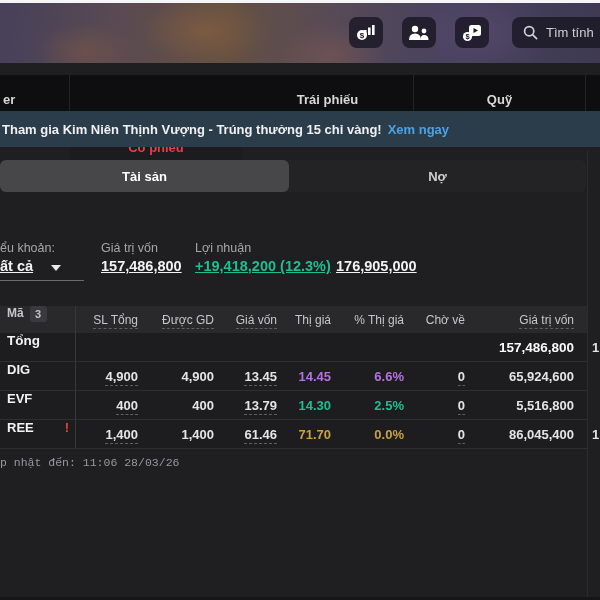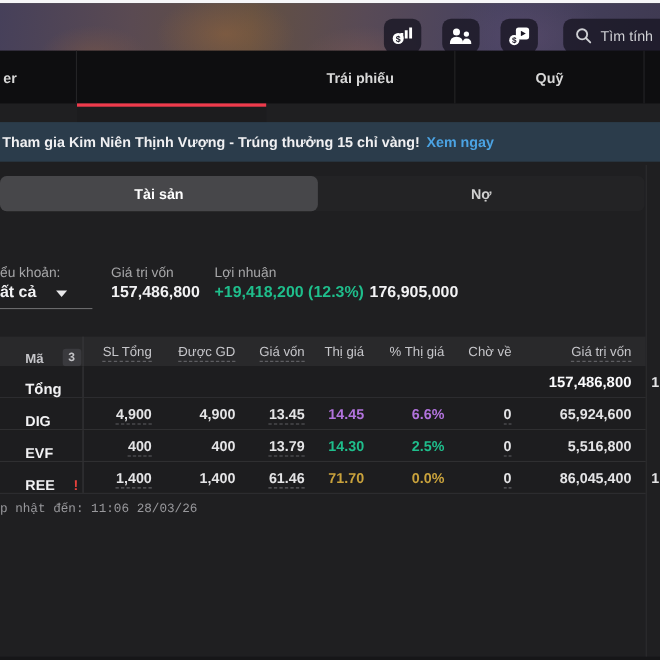--- a/index.html
+++ b/index.html
@@ -19,51 +19,51 @@
       radial-gradient(80px 45px at 330px 52px, rgba(132,92,82,.45), transparent 70%),
       radial-gradient(100px 60px at 480px 30px, rgba(95,78,112,.5), transparent 70%),
       linear-gradient(95deg,#46405a 0%,#5a4a52 20%,#635042 38%,#584a56 55%,#474260 75%,#3f3a52 100%);}
   .icon-btn{position:absolute;top:17px;width:34px;height:31px;border-radius:8px;
     background:rgba(26,23,36,.82);display:flex;align-items:center;justify-content:center;color:#fff;}
   .search-box{position:absolute;top:17px;left:512px;width:120px;height:31px;border-radius:8px;
     background:rgba(26,23,36,.82);display:flex;align-items:center;gap:8px;padding-left:11px;color:#cfd0d4;}
   .search-box span{font-size:13px;white-space:nowrap;}
 
   
-  .tabbar{position:absolute;left:0;top:46px;width:600px;height:48px;background:#0e0e10;}
+  .tabbar{position:absolute;left:0;top:75px;width:600px;height:48px;background:#0e0e10;}
   .tab{position:absolute;top:0;height:48px;display:flex;align-items:center;justify-content:center;
     font-size:13px;font-weight:600;color:#d8d8d8;border-right:1px solid #242426;}
   .tab.partial{justify-content:flex-start;padding-left:3px;}
   .tab.active{background:#1c1c1e;color:var(--accent-red);border-right:none;margin-top:48px;}
   .tab.active::before{content:"";position:absolute;left:0;top:0;width:100%;height:3px;background:var(--accent-red);}
 
   
   .banner{position:absolute;left:0;top:111px;width:600px;height:36px;background:#2b3c4b;
     display:flex;align-items:center;padding-left:2px;font-size:13px;font-weight:600;color:#f0f0f2;white-space:nowrap;}
   .banner .link{color:var(--link);margin-left:6px;}
 
   
   .segmented{position:absolute;left:0;top:160px;width:586px;height:32px;background:#232325;border-radius:6px;}
   .seg{position:absolute;top:0;height:32px;display:flex;align-items:center;justify-content:center;
     font-size:13px;font-weight:600;color:#cfcfcf;}
   .seg.active{background:#47474a;border-radius:6px;color:#ffffff;}
 
   
   .sum-label{position:absolute;top:241px;font-size:12.5px;color:#a6a6a8;white-space:nowrap;}
-  .sum-value{position:absolute;top:258px;font-size:14.5px;font-weight:700;color:#f2f2f4;white-space:nowrap;}
+  .sum-value{position:absolute;top:258px;font-size:14.5px;font-weight:700;color:#f2f2f4;white-space:nowrap;text-decoration:underline;}
   .sum-value.green{color:var(--green);}
   .caret{width:0;height:0;border-left:5px solid transparent;border-right:5px solid transparent;
     border-top:6px solid #e8e8ea;display:inline-block;margin-left:18px;}
   .dd-underline{position:absolute;left:0;top:280px;width:84px;height:1px;background:#6a6a6c;}
 
   
   .trow{position:absolute;left:0;width:587px;display:flex;align-items:center;}
   .thead{top:306px;height:27px;background:var(--hdr);font-size:12px;color:#c6c6ca;}
   .drow{height:29px;background:var(--row);border-bottom:1px solid var(--sep);font-size:13px;color:#e4e4e6;font-weight:600;}
-  .col-ma{width:76px;height:100%;display:flex;align-items:flex-end;padding-left:23px;gap:17px;
+  .col-ma{width:76px;height:100%;display:flex;align-items:flex-start;padding-left:7px;gap:6px;
     border-right:1px solid #38383a;color:#f2f2f4;font-weight:700;font-size:13px;}
   .badge{display:inline-flex;align-items:center;justify-content:center;width:17px;height:16px;
     background:#3a3a3e;border-radius:3px;color:#c2c2c6;font-size:11px;font-weight:600;}
   .c{text-align:right;white-space:nowrap;}
   .w-sl{width:62px}.w-gd{width:76px}.w-gv{width:63px}.w-tg{width:54px}.w-pct{width:73px}.w-cv{width:61px}.w-gtv{width:109px}
   .dash>i{font-style:normal;border-bottom:1px dashed #5e5e62;padding-bottom:1px;}
   .c-purple{color:var(--purple)!important}.c-green{color:var(--green)!important}.c-yellow{color:var(--yellow)!important}
   .total-label{font-size:13.5px;}
   .total-val{font-size:13.5px;color:#fafafc;font-weight:700;}
   .alert-mark{color:#e8413c;font-weight:800;font-size:13px;margin-left:auto;margin-right:6px;}

